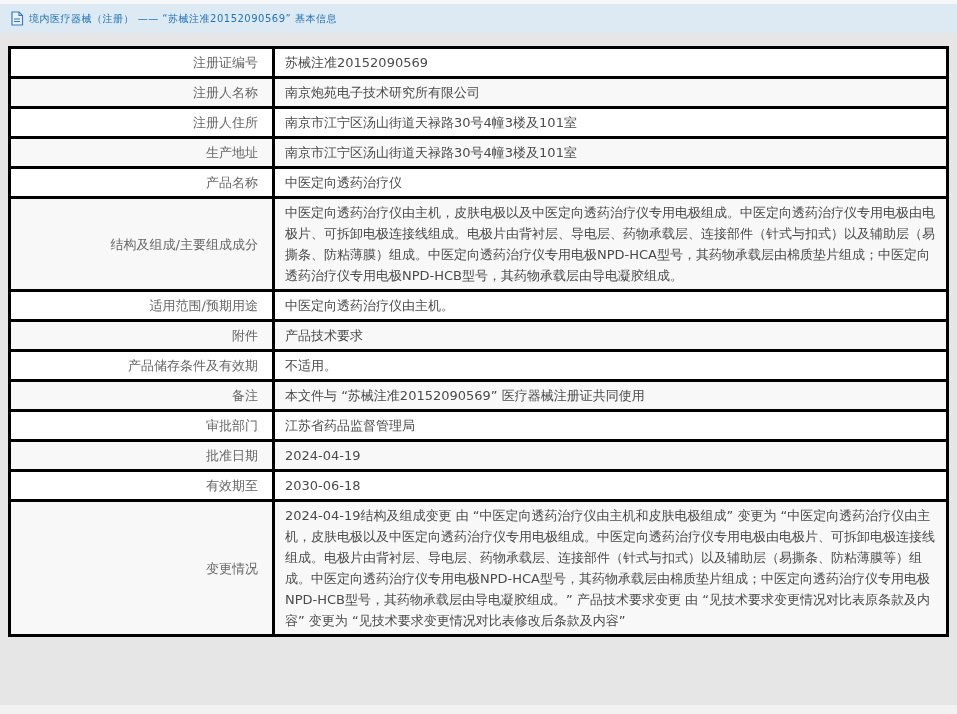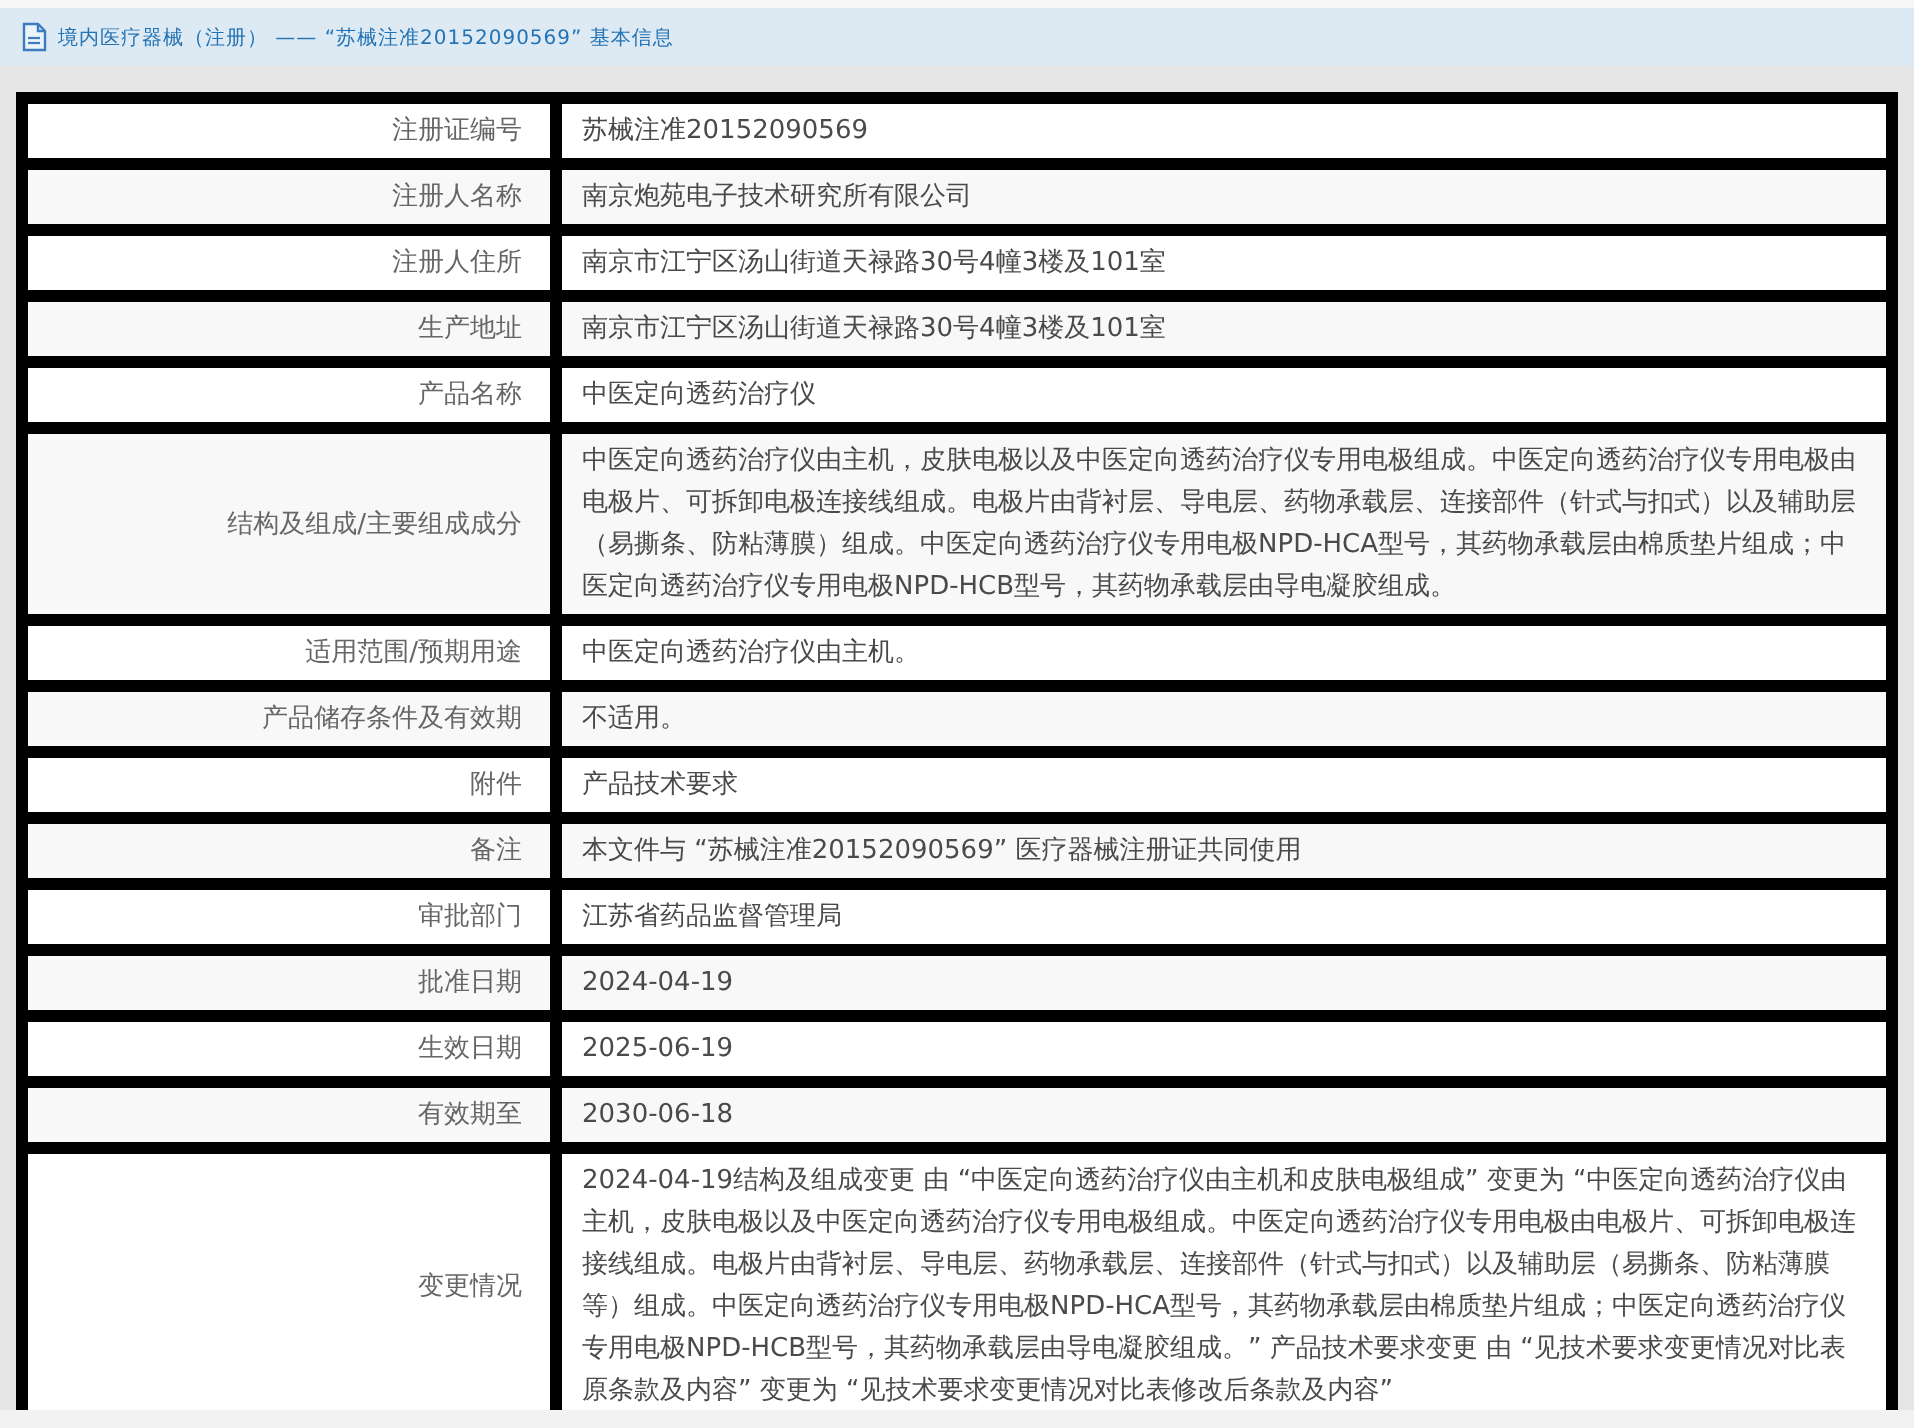--- a/index.html
+++ b/index.html
@@ -16,21 +16,21 @@
     padding:0 10px;
   }
   .doc-icon{display:inline-flex;align-items:center;}
   .title-text{color:#2273b5;font-size:10px;letter-spacing:0.5px;}
   .table-wrap{margin:13px 8px 0 8px;}
   table.info-table{
     width:100%;border-collapse:collapse;background:#ffffff;
     font-size:13px;table-layout:fixed;
   }
   .info-table td{
-    border:6px solid #000000;
+    border:3px solid #000000;
     padding:3px 10px;
     line-height:21px;
     vertical-align:middle;
     word-break:break-all;
   }
   .info-table td.label{
     width:237px;text-align:right;color:#666666;padding-right:14px;
     white-space:nowrap;overflow:visible;
   }
   .info-table td.value{color:#4a4a4a;}
@@ -82,42 +82,38 @@
       </tr>
       <tr>
         <td class="label">结构及组成/主要组成成分</td>
         <td class="value">中医定向透药治疗仪由主机，皮肤电极以及中医定向透药治疗仪专用电极组成。中医定向透药治疗仪专用电极由电极片、可拆卸电极连接线组成。电极片由背衬层、导电层、药物承载层、连接部件（针式与扣式）以及辅助层（易撕条、防粘薄膜）组成。中医定向透药治疗仪专用电极NPD-HCA型号，其药物承载层由棉质垫片组成；中医定向透药治疗仪专用电极NPD-HCB型号，其药物承载层由导电凝胶组成。</td>
       </tr>
       <tr>
         <td class="label">适用范围/预期用途</td>
         <td class="value">中医定向透药治疗仪由主机。</td>
       </tr>
       <tr>
+        <td class="label">附件</td>
+        <td class="value">产品技术要求</td>
+      </tr>
+      <tr>
         <td class="label">产品储存条件及有效期</td>
         <td class="value">不适用。</td>
-      </tr>
-      <tr>
-        <td class="label">附件</td>
-        <td class="value">产品技术要求</td>
       </tr>
       <tr>
         <td class="label">备注</td>
         <td class="value">本文件与 “苏械注准20152090569” 医疗器械注册证共同使用</td>
       </tr>
       <tr>
         <td class="label">审批部门</td>
         <td class="value">江苏省药品监督管理局</td>
       </tr>
       <tr>
         <td class="label">批准日期</td>
         <td class="value">2024-04-19</td>
-      </tr>
-      <tr>
-        <td class="label">生效日期</td>
-        <td class="value">2025-06-19</td>
       </tr>
       <tr>
         <td class="label">有效期至</td>
         <td class="value">2030-06-18</td>
       </tr>
       <tr>
         <td class="label">变更情况</td>
         <td class="value">2024-04-19结构及组成变更 由 “中医定向透药治疗仪由主机和皮肤电极组成” 变更为 “中医定向透药治疗仪由主机，皮肤电极以及中医定向透药治疗仪专用电极组成。中医定向透药治疗仪专用电极由电极片、可拆卸电极连接线组成。电极片由背衬层、导电层、药物承载层、连接部件（针式与扣式）以及辅助层（易撕条、防粘薄膜等）组成。中医定向透药治疗仪专用电极NPD-HCA型号，其药物承载层由棉质垫片组成；中医定向透药治疗仪专用电极NPD-HCB型号，其药物承载层由导电凝胶组成。” 产品技术要求变更 由 “见技术要求变更情况对比表原条款及内容” 变更为 “见技术要求变更情况对比表修改后条款及内容”</td>
       </tr>
 

